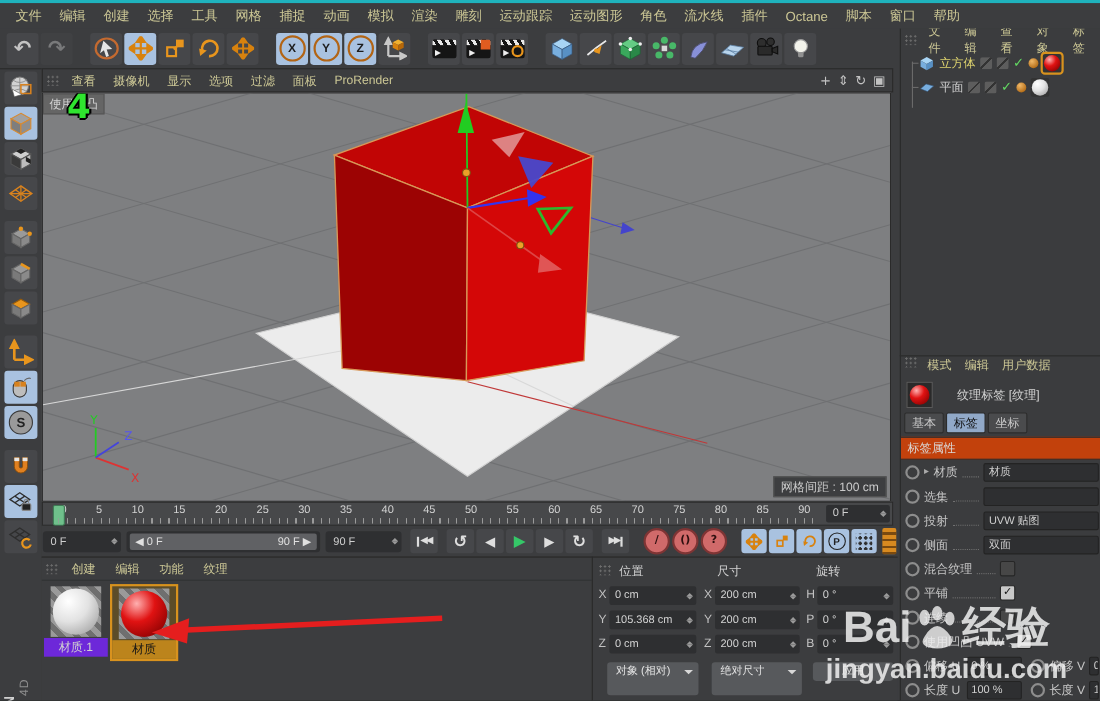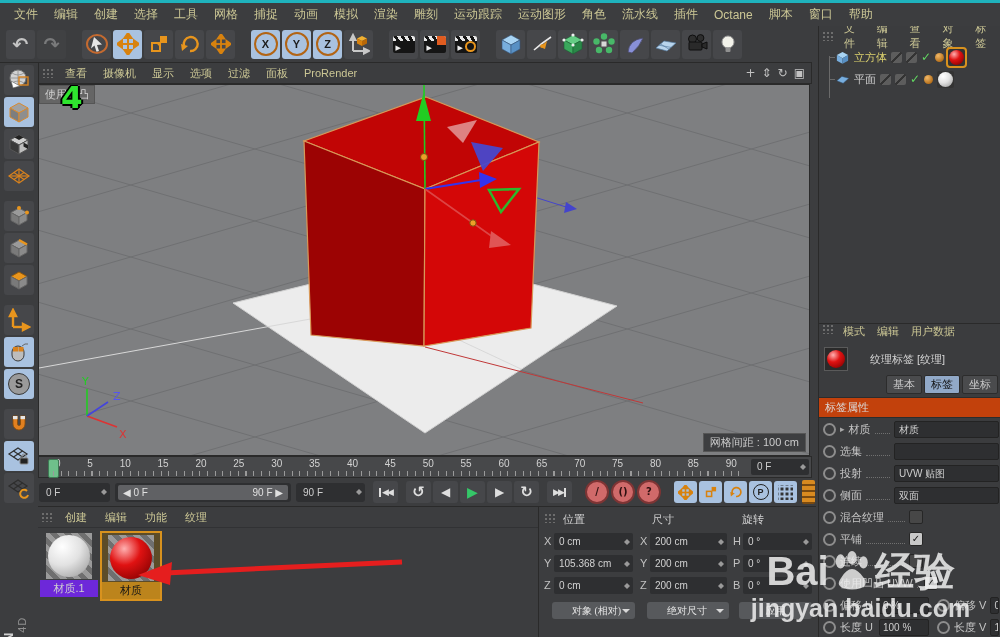--- a/index.html
+++ b/index.html
@@ -75,21 +75,21 @@
   .sph-red{background:radial-gradient(circle at 34% 28%,#ffb0b0 0%,#e01212 40%,#8c0202 85%);}
   .sph-white{background:radial-gradient(circle at 34% 28%,#ffffff 0%,#e2e2e2 45%,#9a9a9a 95%);}
   .mlabel{margin-top:1px;font-size:11px;color:#d0d0d0;background:#6d28d9;padding:1px 0;}
   .mcell.sel{border:2px solid #d8921e;background:#5c4c28;}
   .mcell.sel .mlabel{background:#bc841c;color:#161616;}
   
   .coordman{position:absolute;left:538px;top:506px;width:277px;bottom:0;background:#3c3d3f;border-top:1px solid #2a2a2a;border-left:1px solid #2a2a2a;}
   .chead{position:absolute;top:5px;font-size:11px;color:#d2d2d2;}
   .clab{position:absolute;font-size:11px;color:#c2c2c2;}
   .cfield{position:absolute;height:17px;background:#2e2f31;border-radius:2px;color:#d2d2d2;font-size:10px;line-height:17px;padding-left:5px;box-sizing:border-box;}
-  .cdd{position:absolute;height:17px;background:#57595c;border-radius:3px;color:#e4e4e4;font-size:10px;line-height:17px;padding-left:20px;box-sizing:border-box;font-family:Liberation Serif, serif;}
+  .cdd{position:absolute;height:30px;background:#57595c;border-radius:3px;color:#e4e4e4;font-size:10px;line-height:17px;padding-left:8px;box-sizing:border-box;}
   .cdd::after{content:"";position:absolute;right:5px;top:7px;border:4px solid transparent;border-top-color:#d8d8d8;}
   .cbtn{position:absolute;height:17px;background:#57595c;border-radius:3px;color:#e4e4e4;font-size:10px;line-height:17px;text-align:center;}
   
   .objman{position:absolute;left:818px;top:26px;width:182px;height:297px;background:#3b3c3e;border-left:1px solid #2a2a2a;overflow:hidden;}
   .omenu{display:flex;align-items:center;height:20px;}
   .omi{padding:0 7px;font-size:11px;color:#ccc795;}
   .treeline{position:absolute;left:10px;top:30px;width:1px;height:42px;background:#6a6a6a;}
   .orow{display:flex;align-items:center;height:22px;padding-left:16px;gap:4px;position:relative;}
   .orow::before{content:"";position:absolute;left:10px;top:11px;width:6px;height:1px;background:#6a6a6a;}
   .oname{font-size:11px;white-space:nowrap;}
@@ -101,21 +101,21 @@
   .othumb{width:17px;height:17px;border-radius:2px;flex:none;display:flex;align-items:center;justify-content:center;background:#333;}
   .othumb.sel{outline:2px solid #d8921e;}
   .othumb .ms{width:15px;height:15px;border-radius:50%;}
   .attrman{position:absolute;left:818px;top:323px;width:182px;bottom:0;background:#3b3c3e;border-left:1px solid #2a2a2a;border-top:1px solid #2a2a2a;overflow:hidden;}
   .amenu{display:flex;align-items:flex-start;height:20px;}
   .ami{padding:0 6px;font-size:11px;color:#ccc795;white-space:nowrap;}
   .tagrow{display:flex;align-items:center;gap:22px;padding:3px 5px;}
   .tagthumb{width:22px;height:22px;background:#2a2a2a;border:1px solid #5a5a5a;display:flex;align-items:center;justify-content:center;flex:none;}
   .tagthumb .ms{width:18px;height:18px;border-radius:50%;}
   .tagtitle{font-size:11px;color:#d5d5d5;white-space:nowrap;}
-  .atabs{display:flex;gap:2px;padding:1px 3px 3px;justify-content:flex-end;}
+  .atabs{display:flex;gap:2px;padding:1px 3px 3px;}
   .atab{background:#4a4b4d;border:1px solid #2c2c2c;border-radius:2px;padding:1px 6px;font-size:11px;color:#c9c9c9;}
   .atab.act{background:#91a9c8;color:#101010;}
   .asec{background:#c2410c;border-top:1px solid #2c2c2c;border-bottom:1px solid #2c2c2c;padding:2px 6px;font-size:11px;color:#dadada;}
   .arow{display:flex;align-items:center;height:22px;padding:0 2px 0 4px;gap:4px;}
   .acirc{width:9px;height:9px;border:2px solid #8d8d8d;border-radius:50%;flex:none;}
   .alabel{font-size:11px;color:#c6c6c6;white-space:nowrap;}
   .leader{flex:1;border-bottom:1px dotted #707070;height:9px;min-width:3px;}
   .avalue{width:95px;flex:none;background:#2e2f31;border:1px solid #232323;border-radius:2px;height:15px;line-height:15px;padding:0 4px;font-size:10px;color:#cfcfcf;overflow:hidden;white-space:nowrap;position:relative;}
   .acheck{width:12px;height:12px;background:#474747;border:1px solid #262626;border-radius:2px;flex:none;text-align:center;font-size:10px;line-height:12px;color:#111;}
   .acheck.on{background:#c8c8c8;}

